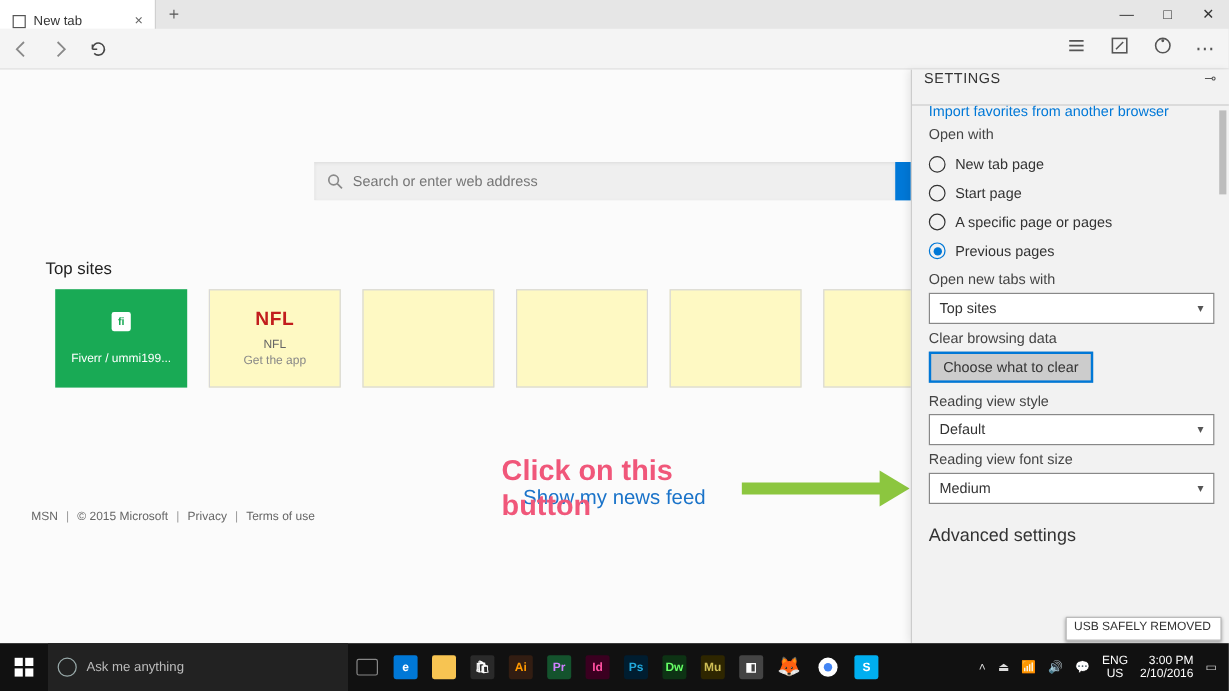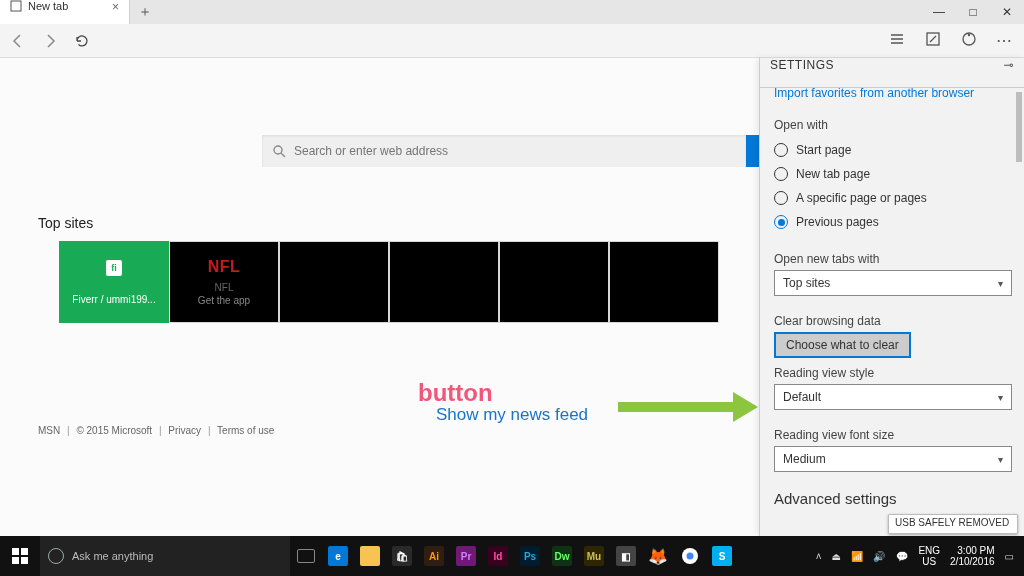--- a/index.html
+++ b/index.html
@@ -1,20 +1,20 @@
 <!DOCTYPE html>
 <html><head>
 <meta charset="utf-8">
 <style>
   * { margin: 0; padding: 0; box-sizing: border-box; font-family: "Segoe UI", Arial, sans-serif; }
   html, body { width: 1024px; height: 576px; overflow: hidden; background: #e6e6e6; }
 
   
   .titlebar { height: 24px; background: #e6e6e6; display: flex; align-items: stretch; }
-  .tab { display: flex; align-items: flex-start; gap: 6px; background: #fff; border-right: 1px solid #d0d0d0; padding: 0 10px; font-size: 11px; color: #333; min-width: 130px; }
+  .tab { display: flex; align-items: flex-end; gap: 6px; background: #fff; border-right: 1px solid #d0d0d0; padding: 0 10px; font-size: 11px; color: #333; min-width: 130px; }
   .tab .favicon { width: 12px; height: 12px; display: inline-block; }
   .tab .close-x { font-size: 12px; color: #666; cursor: default; margin-left: auto; }
   .newtab-btn { width: 30px; display: flex; align-items: center; justify-content: center; color: #555; font-size: 14px; }
   .winctrls { margin-left: auto; display: flex; }
   .winctrls > div { width: 34px; display: flex; align-items: center; justify-content: center; color: #333; font-size: 12px; }
 
   
   .toolbar { height: 34px; background: #f4f4f4; border-bottom: 1px solid #ddd; display: flex; align-items: center; padding: 0 10px; gap: 16px; }
   .navicon { width: 16px; height: 16px; color: #222; opacity: .55; }
   .navicon.enabled { opacity: .9; }
@@ -22,44 +22,44 @@
 
   
   .page { position: absolute; top: 58px; left: 0; right: 0; bottom: 40px; background: #fbfbfb; }
   .heading { text-align: right; font-size: 20px; color: #333; margin-top: 32px; font-weight: 400; }
   .searchwrap { width: 500px; margin: 22px auto 0; display: flex; }
   .searchbox { flex: 1; height: 32px; border: none; background: #efefef; padding-left: 32px; font-size: 12px; color: #555; box-shadow: 0 1px 3px rgba(0,0,0,.08) inset; }
   .search-icon { position: absolute; margin-left: 10px; margin-top: 9px; color: #8a8a8a; }
   .go-btn { width: 16px; height: 32px; background: #0078d7; border: none; }
 
   .ts-label { font-size: 14px; color: #222; margin: 48px 0 10px 38px; font-weight: 400; }
-  .tiles { display: flex; gap: 0; margin-left: 59px; }
-  .tile { width: 110px; height: 82px; border: 1px solid #d8d8d8; background: #000000; display: flex; flex-direction: column; align-items: center; justify-content: center; font-size: 10px; color: #666; }
+  .tiles { display: flex; gap: 18px; margin-left: 46px; }
+  .tile { width: 110px; height: 82px; border: 1px solid #d8d8d8; background: #fef9c3; display: flex; flex-direction: column; align-items: center; justify-content: center; font-size: 10px; color: #666; }
   .tile.green { background: #19aa55; border: none; color: #fff; }
   .tile.green .t-icon { width: 16px; height: 16px; background: #fff; border-radius: 2px; margin-bottom: 12px; display: flex; align-items: center; justify-content: center; color: #19aa55; font-size: 9px; font-weight: bold; }
   .tile .nfl { color: #c21d1d; font-weight: bold; font-size: 16px; letter-spacing: 0.5px; }
   .tile .cap1 { margin-top: 6px; font-size: 10px; }
   .tile .cap2 { margin-top: 2px; font-size: 10px; color: #888; }
 
   .feed-link { text-align: center; margin-top: 82px; font-size: 17px; color: #1a73c9; }
 
-  .footer-links { position: absolute; left: 38px; bottom: 100px; font-size: 10px; color: #666; }
+  .footer-links { position: absolute; left: 26px; bottom: 100px; font-size: 10px; color: #666; }
   .footer-links span.sep { margin: 0 4px; color: #999; }
   .footer-links a { color: #666; text-decoration: none; }
 
   
   .settingspane { position: absolute; top: 58px; right: 0; bottom: 40px; width: 265px; background: #f2f2f2; border-left: 1px solid #ccc; box-shadow: -2px 0 6px rgba(0,0,0,.08); display: flex; flex-direction: column; font-size: 12px; color: #333; }
   .sp-head { height: 30px; border-bottom: 1px solid #ccc; display: flex; align-items: flex-start; padding: 0 10px; font-size: 12px; letter-spacing: .5px; }
   .sp-head .pin { margin-left: auto; font-size: 12px; color: #555; }
   .sp-body { flex: 1; overflow: hidden; padding: 0 14px 0 14px; position: relative; }
   .sp-scroll { position: absolute; right: 2px; top: 4px; bottom: 4px; width: 6px; }
   .sp-scroll .thumb { position: absolute; top: 0; width: 6px; height: 70px; background: #bdbdbd; }
 
   .lnk-import { color: #0078d7; font-size: 12px; margin-top: -2px; display: block; white-space: nowrap; overflow: hidden; }
-  .grp-label { margin-top: 18px; font-size: 12px; color: #444; }
+  .grp-label { margin-top: 5px; font-size: 12px; color: #444; }
   .radios { margin-top: 6px; }
   .radio-row { display: flex; align-items: center; gap: 8px; height: 24px; font-size: 12px; }
   .radio { width: 14px; height: 14px; border: 1.5px solid #333; border-radius: 50%; display: inline-flex; align-items: center; justify-content: center; }
   .radio.sel { border-color: #0078d7; }
   .radio.sel::after { content: ""; width: 7px; height: 7px; background: #0078d7; border-radius: 50%; }
 
   .combo { margin-top: 4px; width: 238px; height: 26px; border: 1px solid #888; background: #fff; display: flex; align-items: center; padding: 0 8px; font-size: 12px; justify-content: space-between; }
   .chev { font-size: 10px; color: #555; }
 
   .btn-clear { margin-top: 4px; height: 26px; border: 2px solid #0078d7; background: #ccc; padding: 0 10px; font-size: 12px; display: inline-flex; align-items: center; }
@@ -183,45 +183,46 @@
     <a>MSN</a>
     <span class="sep">|</span>
     <span>© 2015 Microsoft</span>
     <span class="sep">|</span>
     <a>Privacy</a>
     <span class="sep">|</span>
     <a>Terms of use</a>
   </div>
 
   <div class="anno-text">
+    <div>Click on this</div>
     <div>button</div>
   </div>
   <svg class="arrow" viewBox="0 0 140 40">
     <line x1="0" y1="20" x2="120" y2="20" stroke="#8cc63f" stroke-width="10"></line>
     <polygon points="115,5 140,20 115,35" fill="#8cc63f"></polygon>
   </svg>
 </div>
 
 <div class="settingspane">
   <div class="sp-head">
     <span>SETTINGS</span>
     <span class="pin">⊸</span>
   </div>
   <div class="sp-body">
     <a class="lnk-import">Import favorites from another browser</a>
 
     <div class="grp-label">Open with</div>
     <div class="radios">
       <div class="radio-row">
           <span class="radio"></span>
-          <span>Start page</span>
+          <span>New tab page</span>
         </div>
       <div class="radio-row">
           <span class="radio"></span>
-          <span>New tab page</span>
+          <span>Start page</span>
         </div>
       <div class="radio-row">
           <span class="radio"></span>
           <span>A specific page or pages</span>
         </div>
       <div class="radio-row">
           <span class="radio sel"></span>
           <span>Previous pages</span>
         </div>
     </div>
@@ -279,21 +280,21 @@
     <div class="app">
         <span class="sq" style="background:#f7c452"></span>
       </div>
     <div class="app">
         <span class="sq" style="background:#2a2a2a">🛍</span>
       </div>
     <div class="app">
         <span class="sq" style="background:#321d12;color:#f90">Ai</span>
       </div>
     <div class="app">
-        <span class="sq" style="background:#701a75;color:#d080ff">Pr</span>
+        <span class="sq" style="background:#14532d;color:#d080ff">Pr</span>
       </div>
     <div class="app">
         <span class="sq" style="background:#3a0020;color:#ff4fa0">Id</span>
       </div>
     <div class="app">
         <span class="sq" style="background:#001d30;color:#2ad">Ps</span>
       </div>
     <div class="app">
         <span class="sq" style="background:#0d3314;color:#6f6">Dw</span>
       </div>

